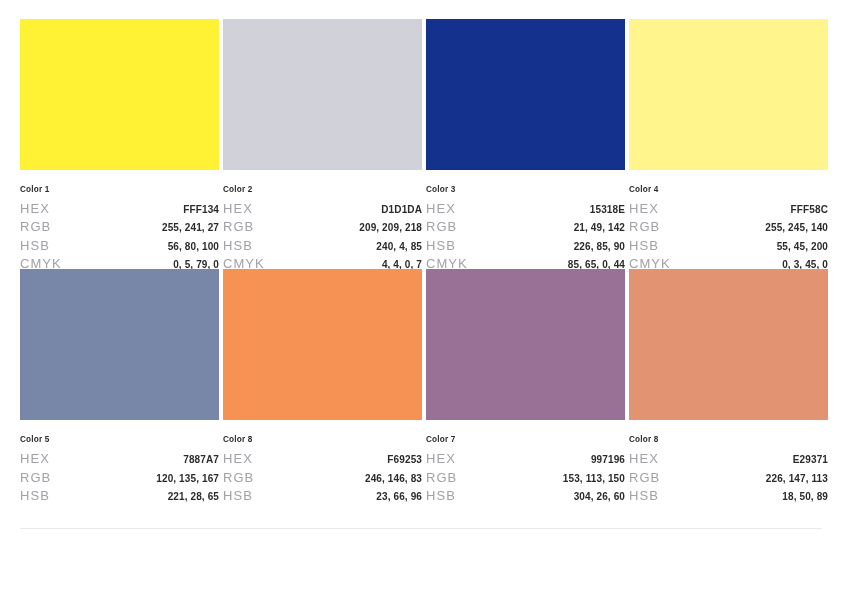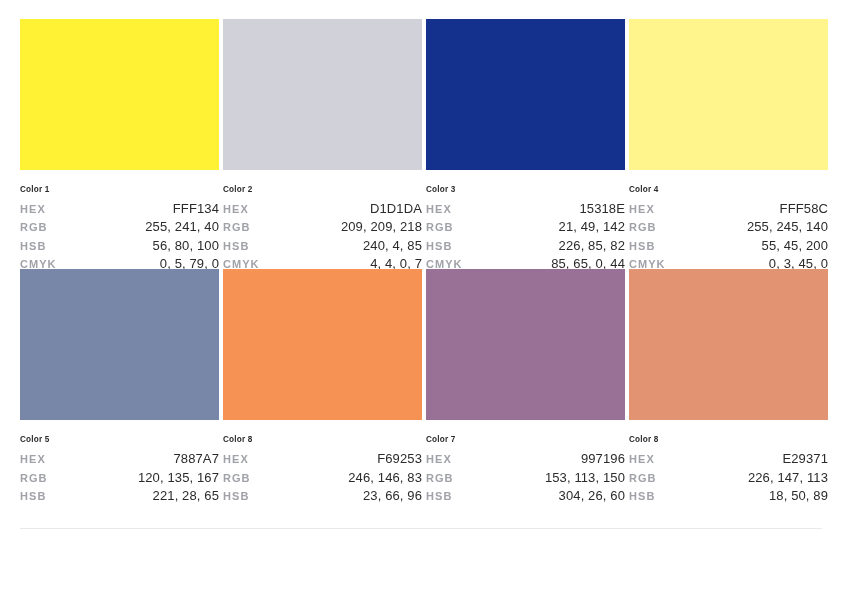--- a/index.html
+++ b/index.html
@@ -51,30 +51,30 @@
     white-space: nowrap;
   }
   .spec-row {
     display: flex;
     justify-content: space-between;
     align-items: baseline;
     margin-top: 8.6px;
     line-height: 9px;
   }
   .spec-key {
-    font-size: 11px;
+    font-size: 13px;
     color: #a0a2a8;
     letter-spacing: 1.05px;
+    font-weight: normal;
+    white-space: nowrap;
+  }
+  .spec-val {
+    font-size: 10px;
+    color: #2b2b2b;
     font-weight: bold;
-    white-space: nowrap;
-  }
-  .spec-val {
-    font-size: 13px;
-    color: #2b2b2b;
-    font-weight: normal;
     letter-spacing: 0.12px;
     text-align: left;
     white-space: nowrap;
   }
   .footer-divider {
     position: absolute;
     left: 20px;
     top: 528px;
     width: 802px;
     height: 1px;
@@ -91,21 +91,21 @@
     <div class="color-card">
       <div class="swatch" style="background-color: rgb(255, 241, 52);"></div>
       <div class="card-info">
         <div class="color-title">Color 1</div>
         <div class="spec-row">
           <span class="spec-key">HEX</span>
           <span class="spec-val">FFF134</span>
         </div>
         <div class="spec-row">
           <span class="spec-key">RGB</span>
-          <span class="spec-val">255, 241, 40</span>
+          <span class="spec-val">255, 241, 27</span>
         </div>
         <div class="spec-row">
           <span class="spec-key">HSB</span>
           <span class="spec-val">56, 80, 100</span>
         </div>
         <div class="spec-row">
           <span class="spec-key">CMYK</span>
           <span class="spec-val">0, 5, 79, 0</span>
         </div>
       </div>
@@ -141,21 +141,21 @@
         <div class="spec-row">
           <span class="spec-key">HEX</span>
           <span class="spec-val">15318E</span>
         </div>
         <div class="spec-row">
           <span class="spec-key">RGB</span>
           <span class="spec-val">21, 49, 142</span>
         </div>
         <div class="spec-row">
           <span class="spec-key">HSB</span>
-          <span class="spec-val">226, 85, 82</span>
+          <span class="spec-val">226, 85, 90</span>
         </div>
         <div class="spec-row">
           <span class="spec-key">CMYK</span>
           <span class="spec-val">85, 65, 0, 44</span>
         </div>
       </div>
     </div>
 
     <div class="color-card">
       <div class="swatch" style="background-color: rgb(255, 245, 140);"></div>

